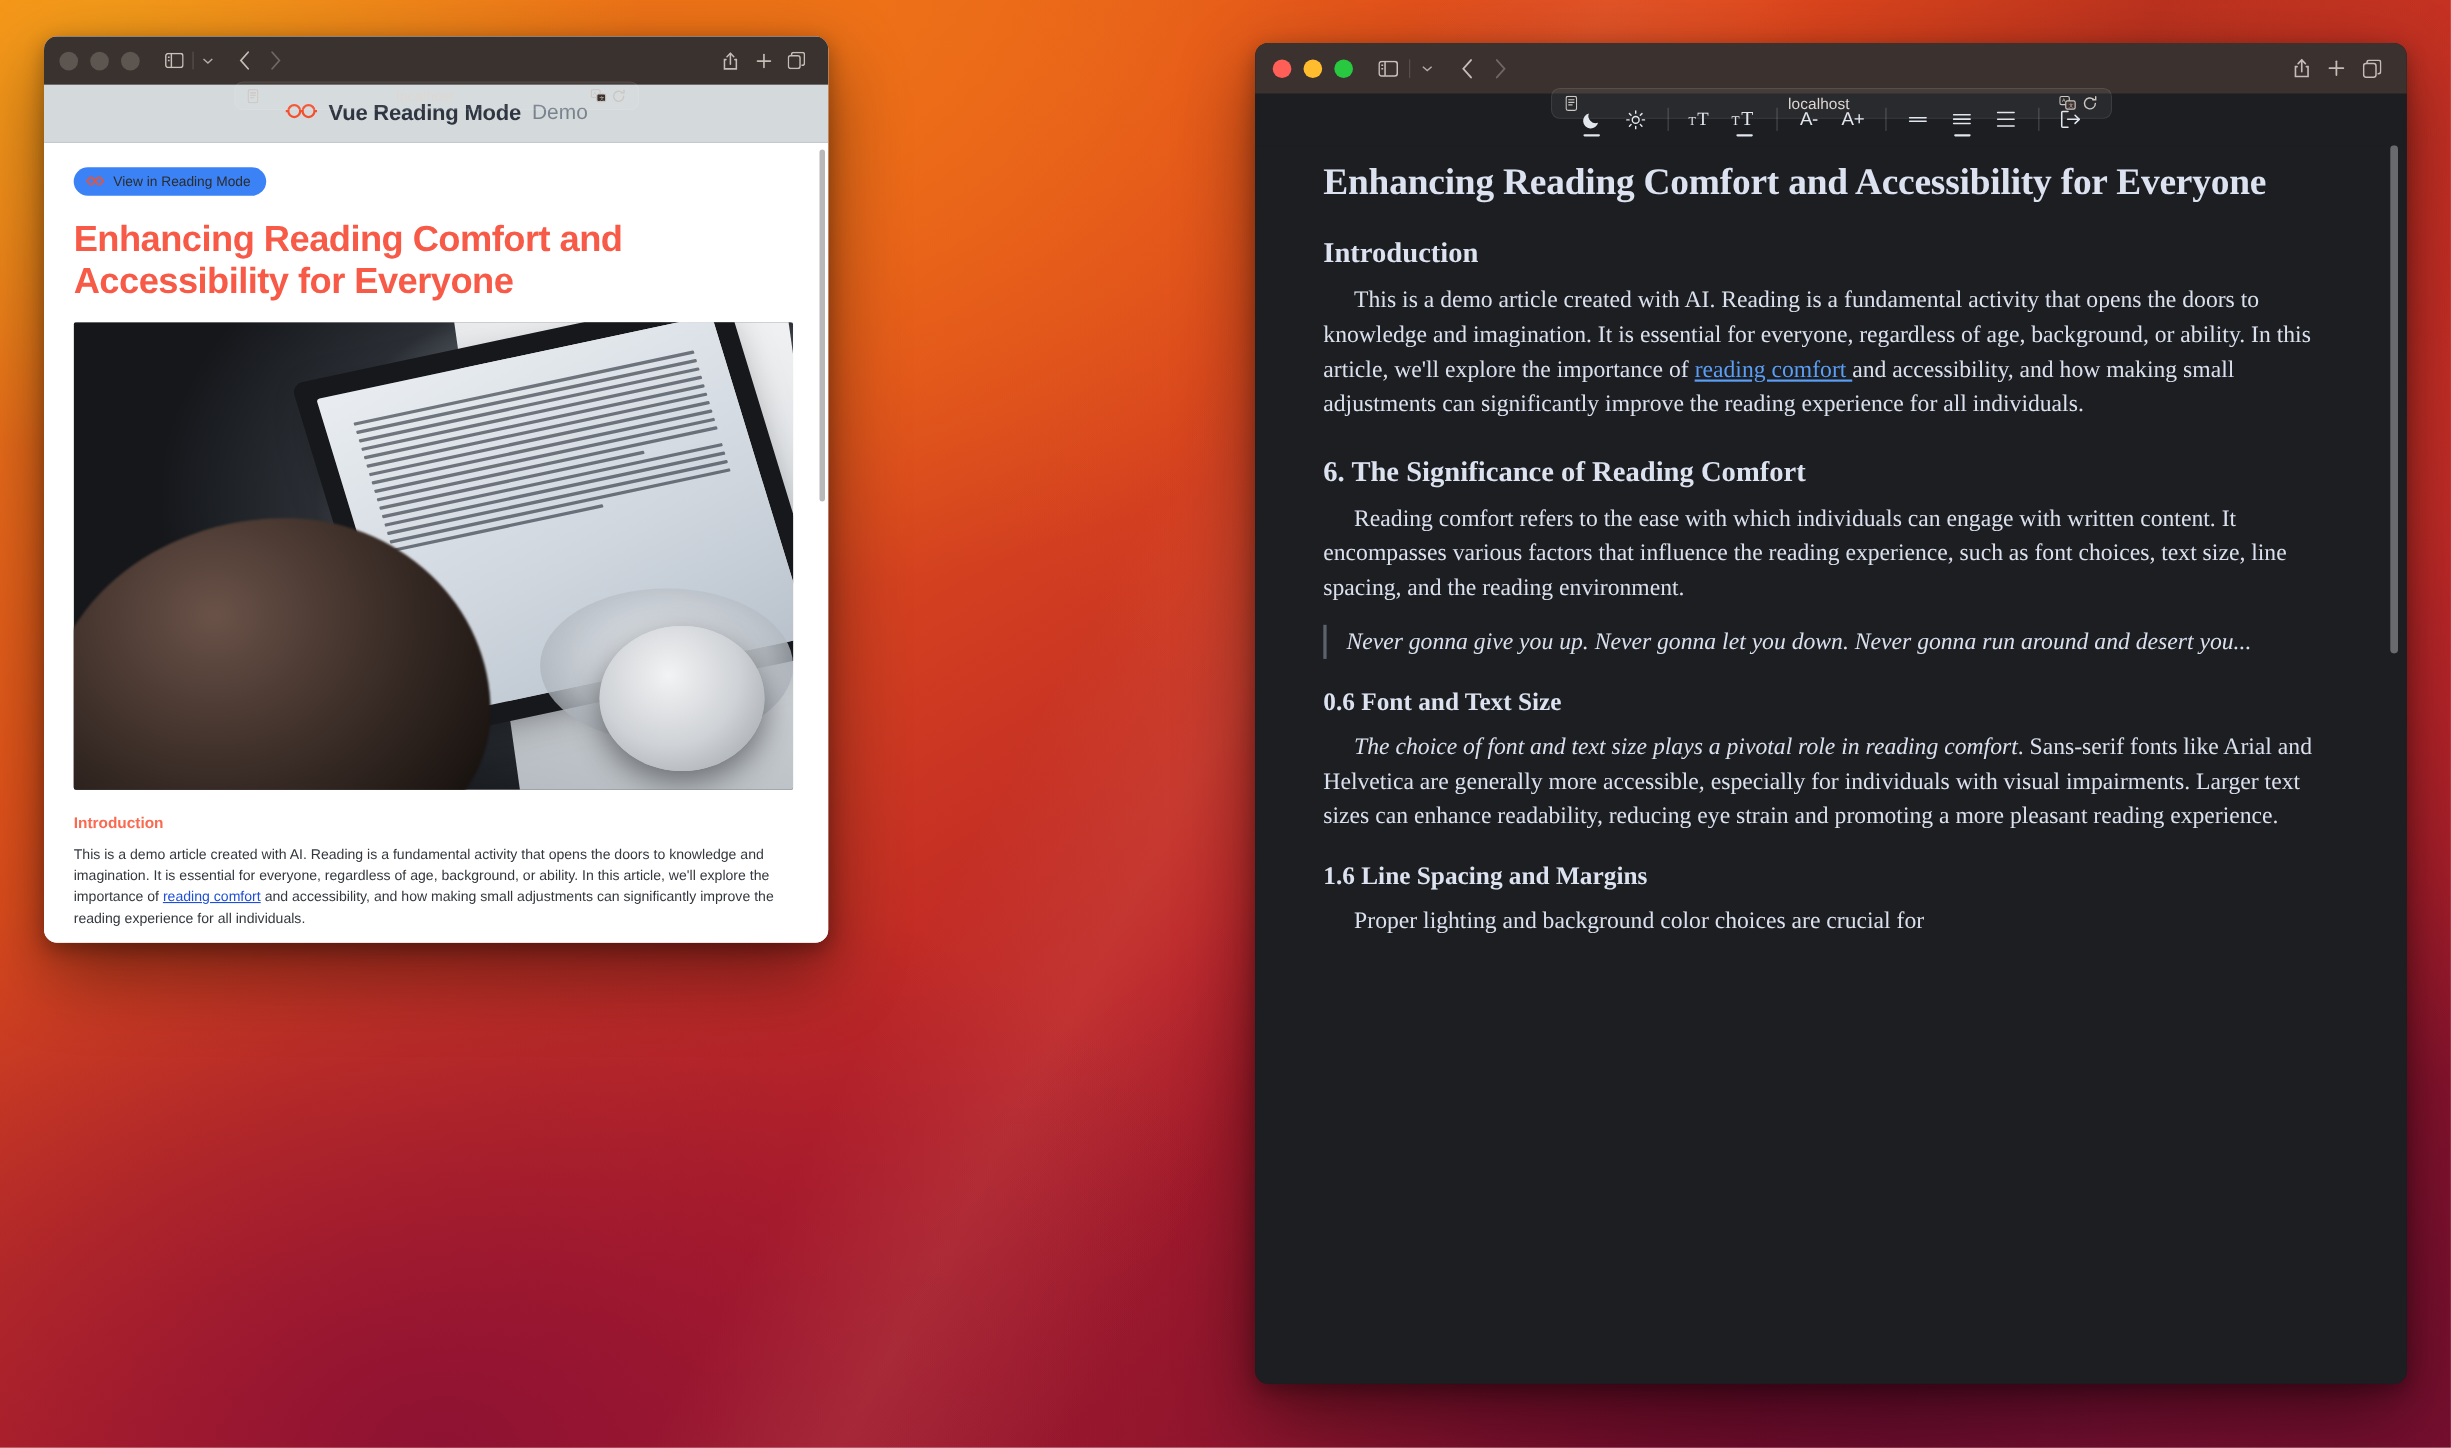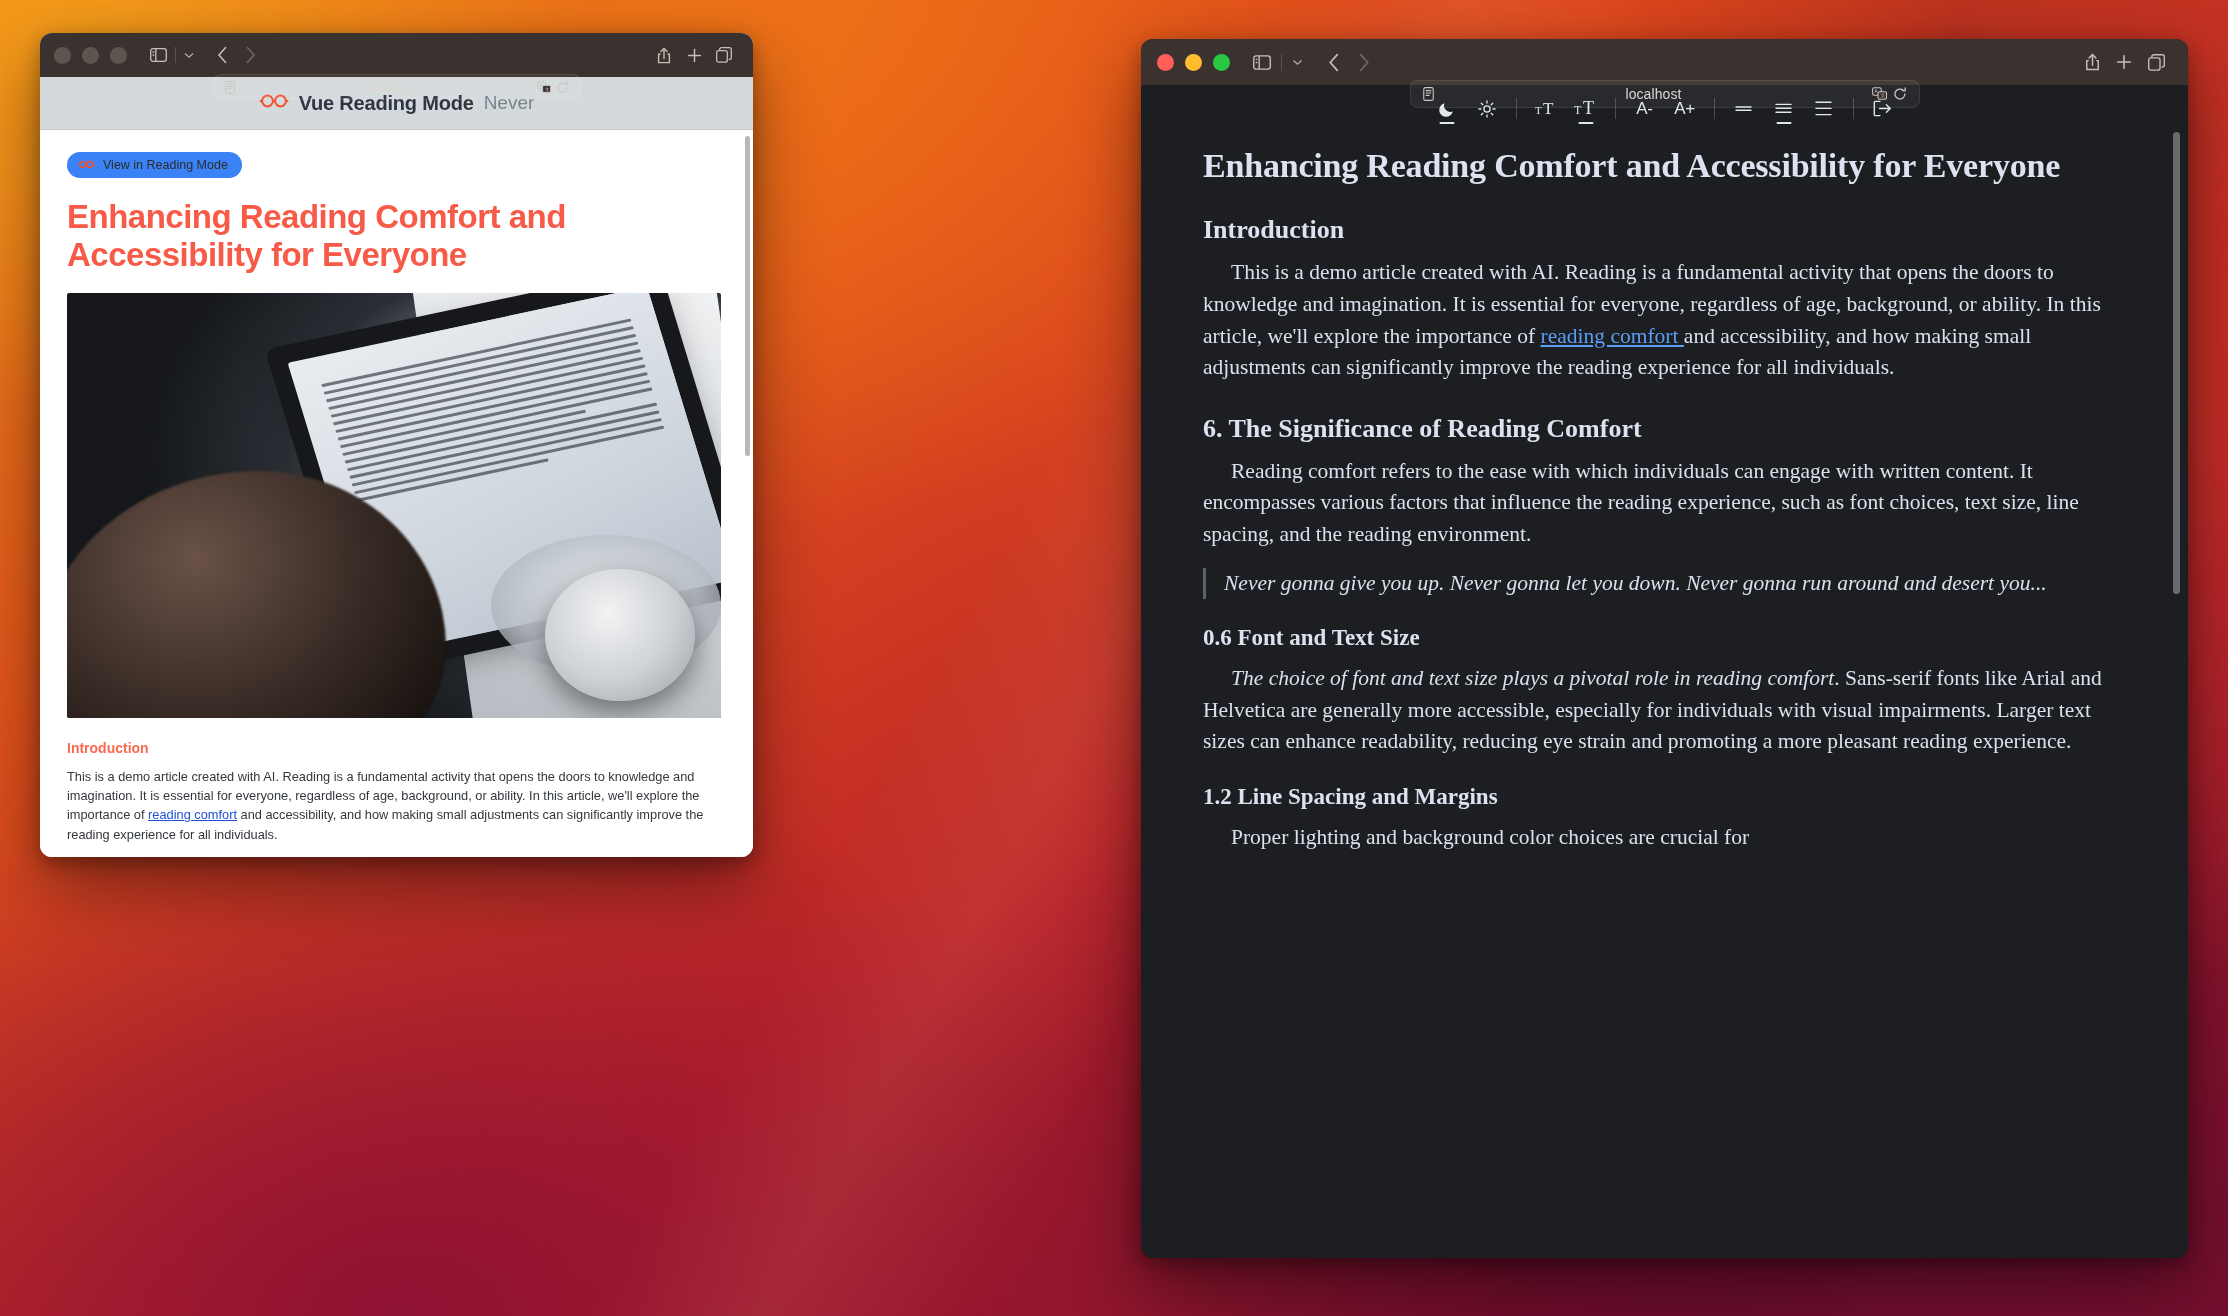--- a/index.html
+++ b/index.html
@@ -412,21 +412,21 @@
     <span>
       <svg width="30" height="16" viewBox="0 0 30 16" fill="none" stroke="#f4502d" stroke-width="2">
         <circle cx="8.5" cy="8" r="5.4"></circle>
           <circle cx="21.5" cy="8" r="5.4"></circle>
         <line x1="13.9" y1="8" x2="16.1" y2="8"></line>
         <line x1="0.8" y1="8" x2="3.1" y2="8"></line>
         <line x1="26.9" y1="8" x2="29.2" y2="8"></line>
       </svg>
     </span>
     <span class="site-title">Vue Reading Mode</span>
-    <span class="site-sub">Never</span>
+    <span class="site-sub">Demo</span>
   </div>
 
   <div class="page-body">
     <div class="page-inner">
 
       <span class="reading-chip">
         <span>
           <svg width="17" height="9" viewBox="0 0 30 16" fill="none" stroke="#f4502d" stroke-width="2.6">
             <circle cx="8.5" cy="8" r="5.4"></circle>
               <circle cx="21.5" cy="8" r="5.4"></circle>
@@ -658,19 +658,19 @@
     <h2 class="rd-h2">Introduction</h2>
     <p class="rd-p"><span>This is a demo article created with AI. Reading is a fundamental activity that opens the doors to knowledge and imagination. It is essential for everyone, regardless of age, background, or ability. In this article, we'll explore the importance of </span><a href="#">reading comfort </a><span>and accessibility, and how making small adjustments can significantly improve the reading experience for all individuals.</span></p>
 
     <h2 class="rd-h2">6. The Significance of Reading Comfort</h2>
     <p class="rd-p">Reading comfort refers to the ease with which individuals can engage with written content. It encompasses various factors that influence the reading experience, such as font choices, text size, line spacing, and the reading environment.</p>
     <blockquote class="rd-quote">Never gonna give you up. Never gonna let you down. Never gonna run around and desert you...</blockquote>
 
     <h3 class="rd-h3">0.6 Font and Text Size</h3>
     <p class="rd-p"><em>The choice of font and text size plays a pivotal role in reading comfort</em><span>. Sans-serif fonts like Arial and Helvetica are generally more accessible, especially for individuals with visual impairments. Larger text sizes can enhance readability, reducing eye strain and promoting a more pleasant reading experience.</span></p>
 
-    <h3 class="rd-h3">1.2 Line Spacing and Margins</h3>
+    <h3 class="rd-h3">1.6 Line Spacing and Margins</h3>
 
     <p class="rd-p">Proper lighting and background color choices are crucial for</p>
 
     <div class="reader-scrollbar"></div>
   </div>
 </div>
 
 </body></html>

